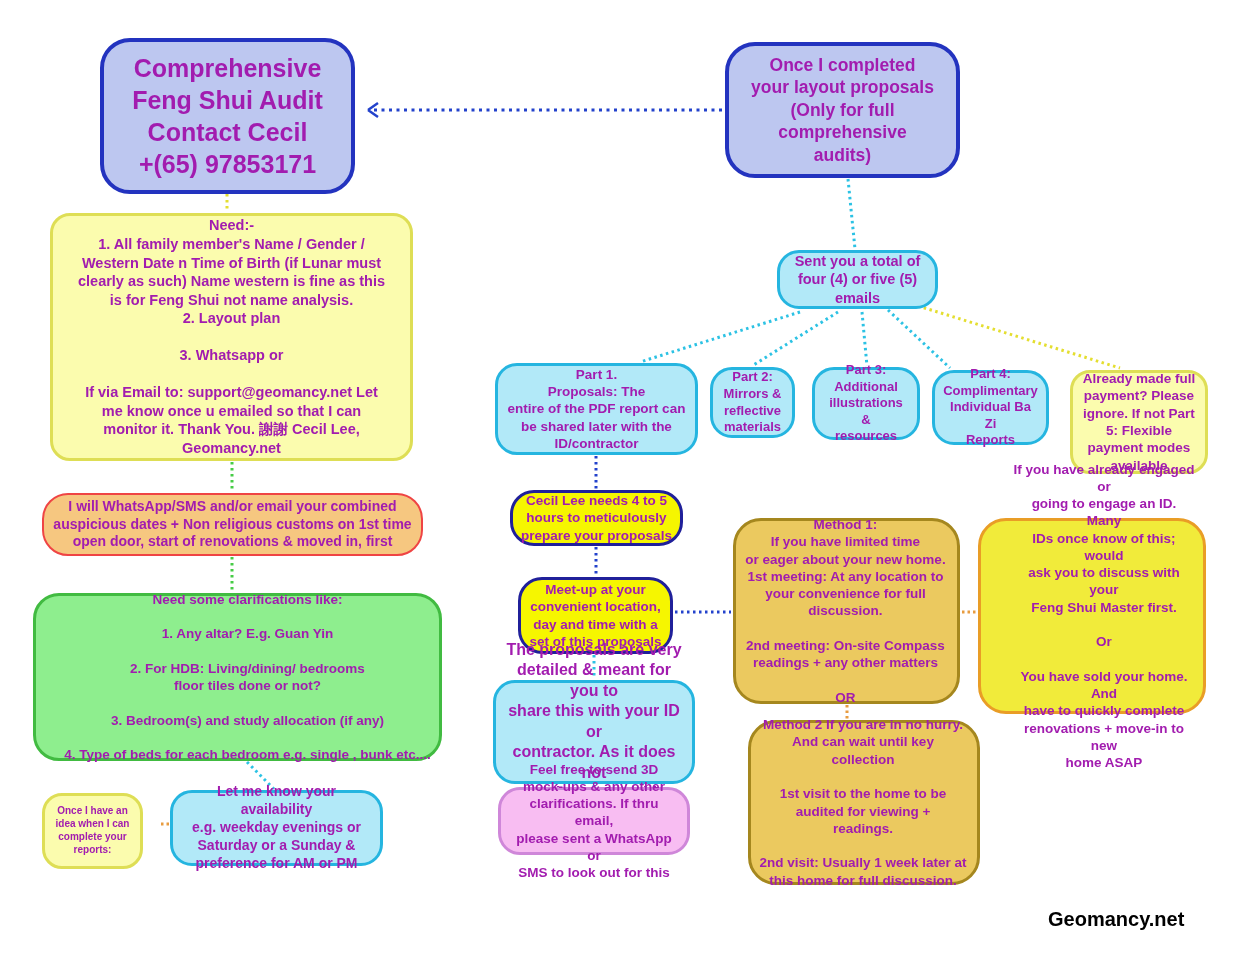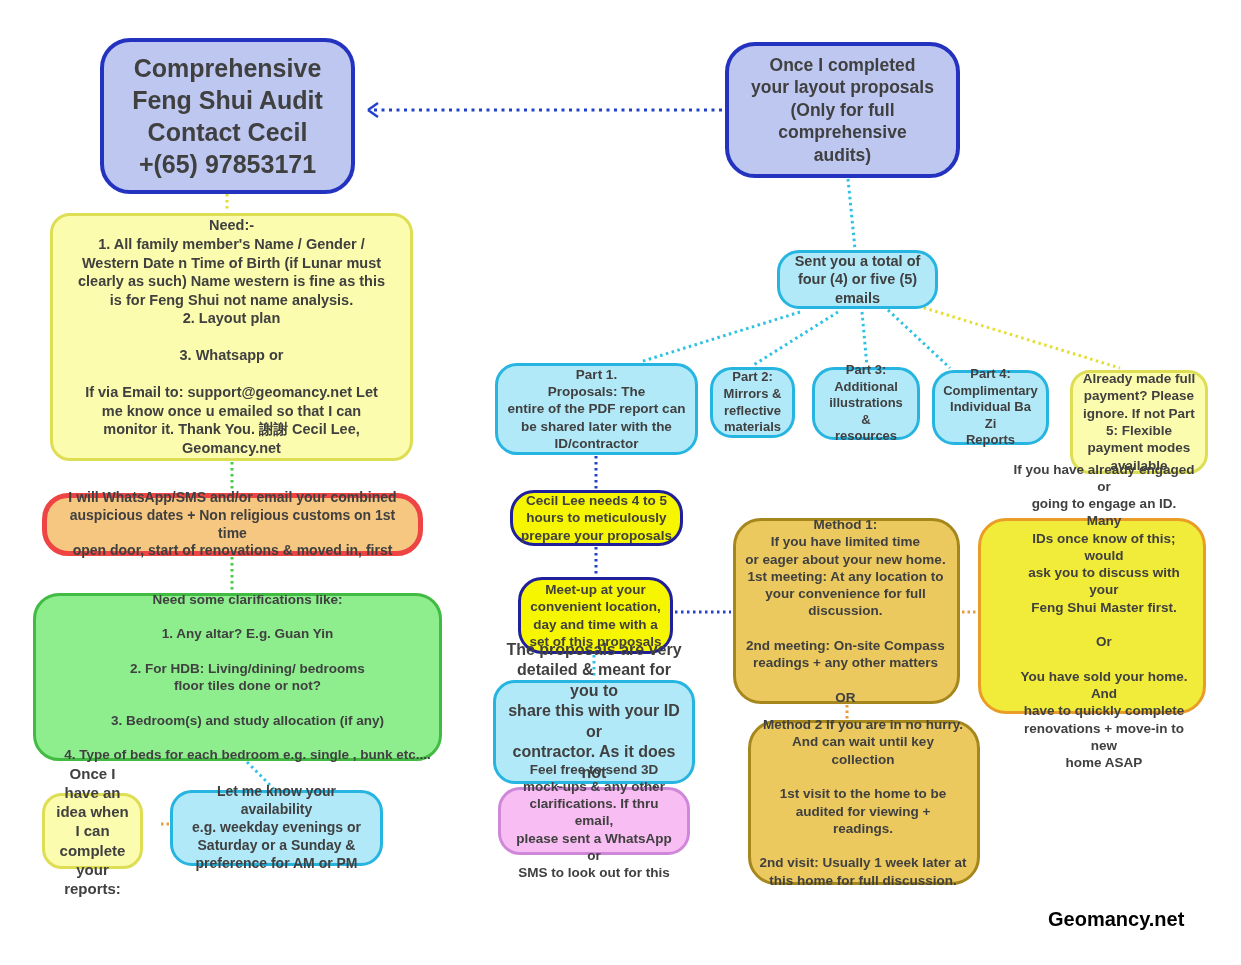--- a/index.html
+++ b/index.html
@@ -3,27 +3,27 @@
 <meta charset="utf-8">
 <style>
   html,body{margin:0;padding:0;}
   body{
     width:1241px;height:965px;position:relative;background:#ffffff;
     font-family:"Liberation Sans","DejaVu Sans",sans-serif;overflow:hidden;
   }
   #edges{position:absolute;left:0;top:0;width:1241px;height:965px;pointer-events:none;}
   .node{
     position:absolute;display:flex;align-items:center;justify-content:center;
-    text-align:center;white-space:pre-line;font-weight:bold;color:#404040;
+    text-align:center;white-space:pre-line;font-weight:bold;color:#a21caf;
     box-sizing:border-box;padding:6px 8px;line-height:1.28;
   }
   .c-blue{background:#bdc7f0;border:4px solid #2333bf;border-radius:30px;}
   .c-cyan{background:#b2e9f8;border:3px solid #25b5e0;border-radius:22px;}
   .c-paleyellow{background:#fbfcae;border:3px solid #dede55;border-radius:20px;}
-  .c-orange{background:#f6c780;border:5px solid #ef4444;border-radius:26px;}
+  .c-orange{background:#f6c780;border:2px solid #ef4444;border-radius:26px;}
   .c-green{background:#8eee8e;border:3px solid #41bb41;border-radius:26px;padding-left:28px;}
   .c-vividyellow{background:#f6f600;border:3px solid #20209a;border-radius:24px;}
   .c-gold{background:#ebc95f;border:3px solid #a5871e;border-radius:28px;padding-left:6px;}
   .c-brightyellow{background:#f1eb3a;border:3px solid #e99d26;border-radius:28px;padding-left:32px;}
   .c-pink{background:#f8bdf2;border:3px solid #cf87d9;border-radius:22px;}
   .footer{
     position:absolute;left:1048px;top:908px;font-weight:bold;font-size:20px;color:#000;
   }
 </style>
 </head>
@@ -98,21 +98,21 @@
 
 1. Any altar? E.g. Guan Yin
 
 2. For HDB: Living/dining/ bedrooms
 floor tiles done or not?
 
 3. Bedroom(s) and study allocation (if any)
 
 4. Type of beds for each bedroom e.g. single , bunk etc....</div>
 
-<div class="node c-paleyellow" style="left:42px;top:793px;width:101px;height:76px;font-size:15px;">Once I have an
+<div class="node c-paleyellow" style="left:42px;top:793px;width:101px;height:76px;font-size:10px;">Once I have an
 idea when I can
 complete your
 reports:</div>
 
 <div class="node c-cyan" style="left:170px;top:790px;width:213px;height:76px;font-size:14px;text-align:center;">Let me know your availability
 e.g. weekday evenings or
 Saturday or a Sunday &amp;
 preference for AM or PM</div>
 
 <div class="node c-cyan" style="left:777px;top:250px;width:161px;height:59px;font-size:14.5px;">Sent you a total of

